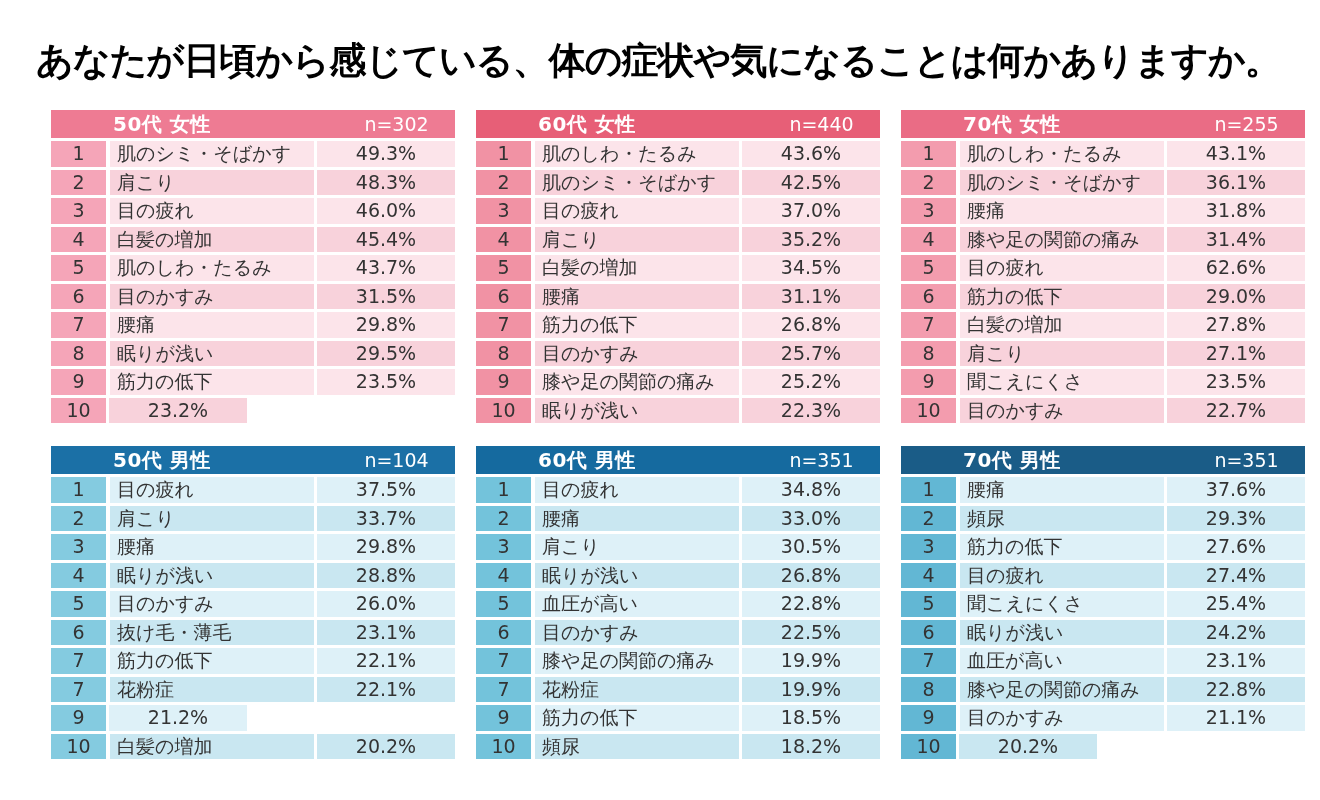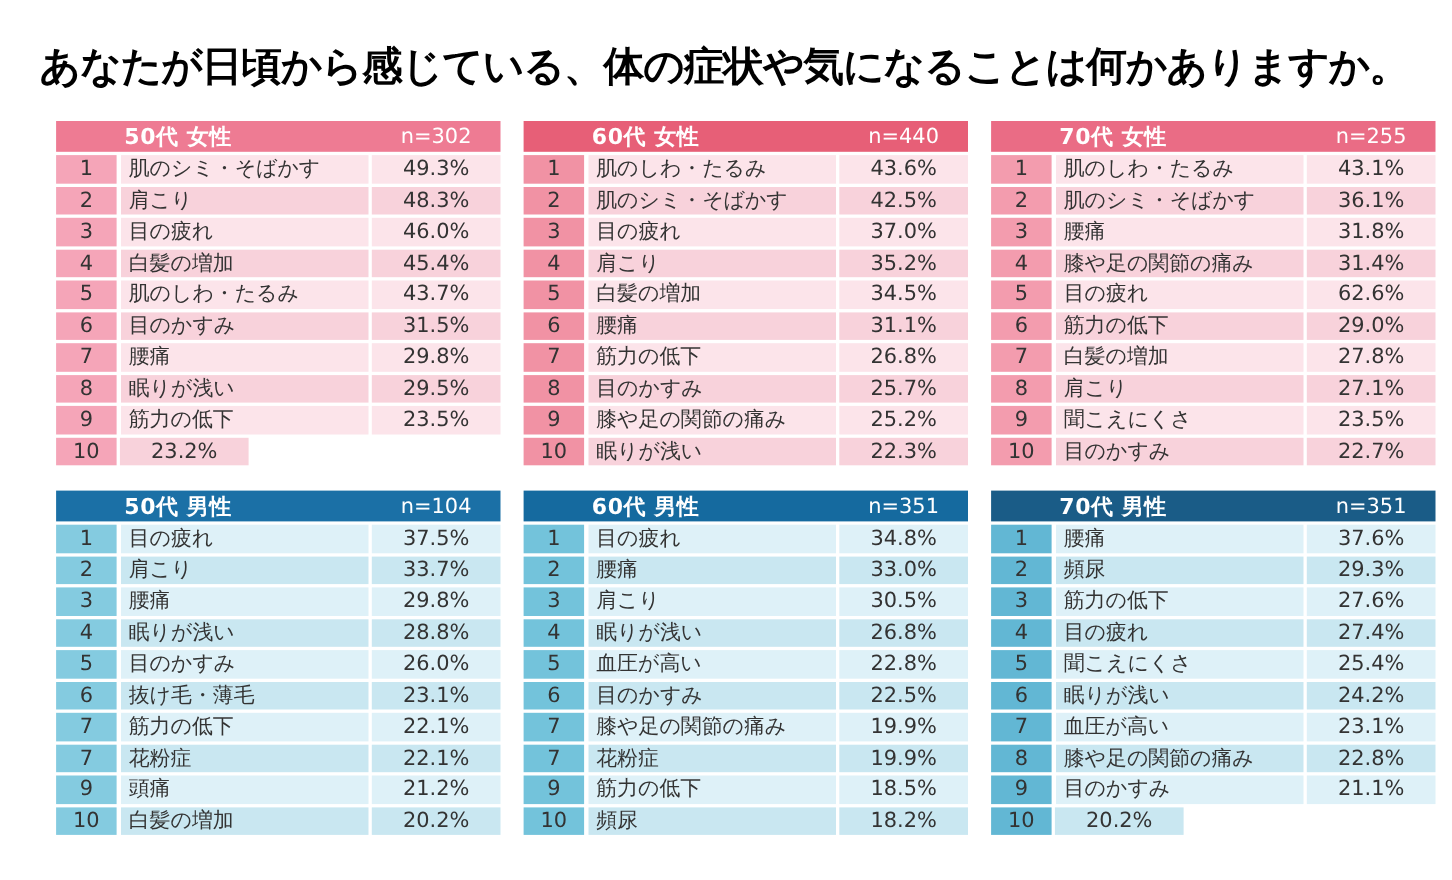--- a/index.html
+++ b/index.html
@@ -30,21 +30,21 @@
   .nlabel { margin-left:auto; width:117px; text-align:center; font-size:19px; font-weight:400; }
   .row {
     display:flex; height:25.5px; margin-top:3px;
     line-height:25.5px; font-size:19px; color:var(--cell_text,#333);
   }
   .rank { flex:none; width:55px; background:var(--rank); text-align:center; }
   .item {
     flex:1; background:var(--row-odd); margin-left:4px; padding-left:7px;
     white-space:nowrap; overflow:hidden;
   }
-  .value { flex:none; width:117px; background:var(--row-odd); margin-left:3px; text-align:center; }
+  .value { flex:none; width:138px; background:var(--row-odd); margin-left:3px; text-align:center; }
   .row:nth-child(even) .item,
   .row:nth-child(even) .value { background:var(--row-even); }
 </style>
 </head>
 <body>
 
 <div class="page">
   <h1 class="title">あなたが日頃から感じている、体の症状や気になることは何かありますか。</h1>
   <div class="grid" id="grid">
   <section class="rank-table" style="--header: #ee7b93; --rank: #f5a5b8; --row-odd: #fce4ea; --row-even: #f8d2db;">
@@ -299,21 +299,20 @@
   </div>
 
   <div class="row">
     <span class="rank">7</span>
     <span class="item">花粉症</span>
     <span class="value">22.1%</span>
   </div>
 
   <div class="row">
     <span class="rank">9</span>
-    <span class="item">頭痛</span>
     <span class="value">21.2%</span>
   </div>
 
   <div class="row">
     <span class="rank">10</span>
     <span class="item">白髪の増加</span>
     <span class="value">20.2%</span>
   </div>
 </div>
   </section>

